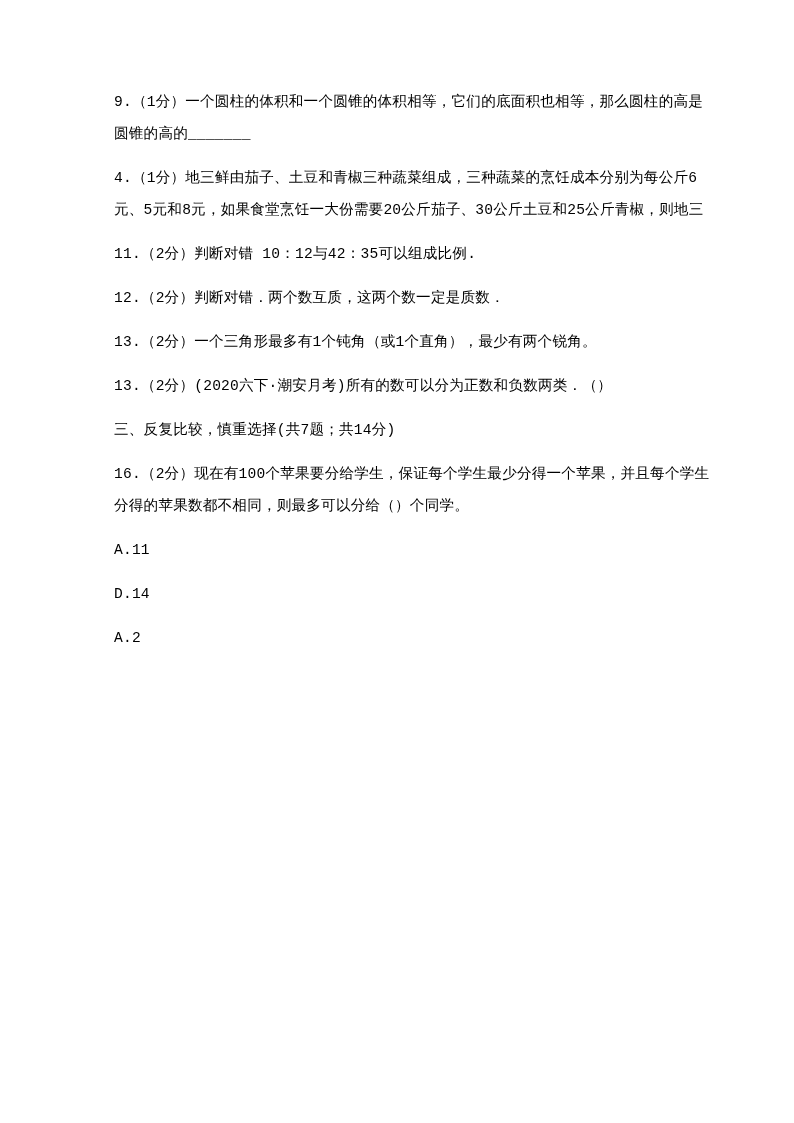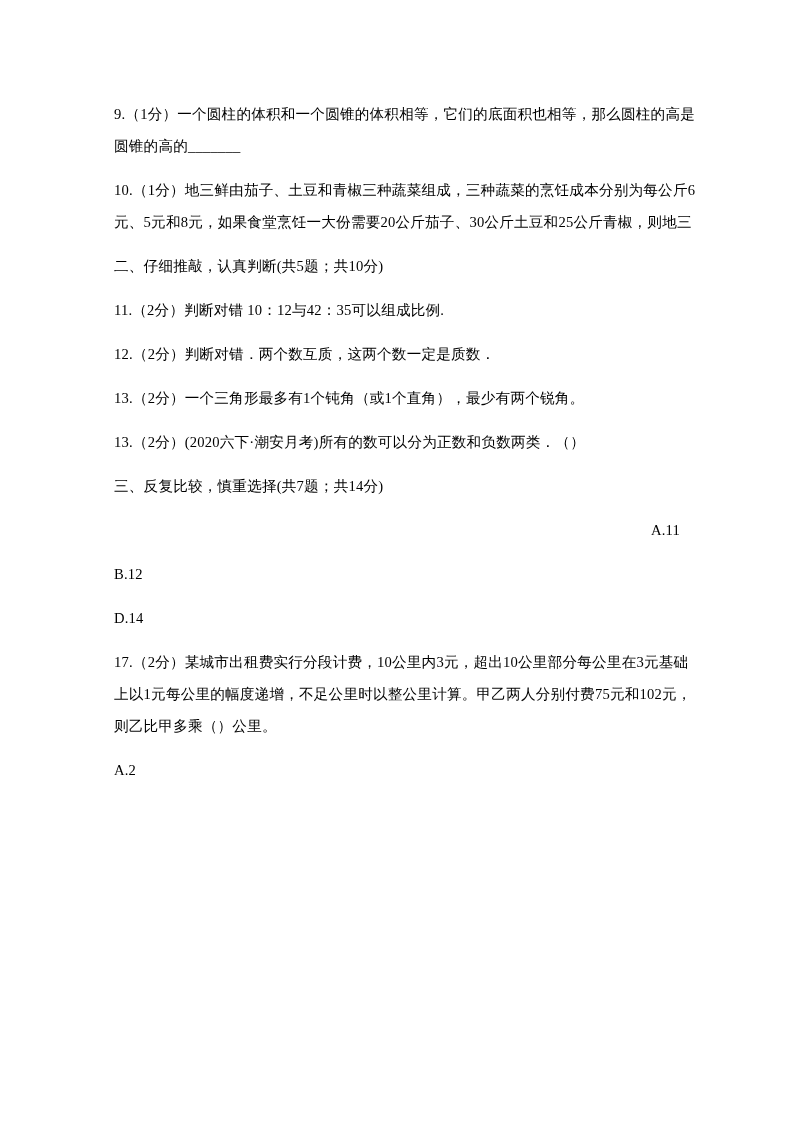--- a/index.html
+++ b/index.html
@@ -10,59 +10,55 @@
   .page {
     position: relative;
     width: 794px;
     height: 1123px;
     background: #ffffff;
     overflow: hidden;
   }
   .doc {
     position: absolute;
     left: 114px;
-    top: 98px;
+    top: 86px;
     width: 566px;
     color: #000000;
-    font-family: Liberation Serif, serif;
+    font-family: Liberation Mono, monospace;
     font-size: 14.6px;
   }
   .block {
     margin: 0 0 12px 0;
   }
   .block.first-option {
     margin-top: 7px;
-    text-align: right;
   }
   .line {
     margin: 0;
     line-height: 32px;
     white-space: nowrap;
     letter-spacing: 0.2px;
   }
 </style>
 </head>
 <body>
 
 <div class="page">
   <main class="doc">
 
     <section class="block">
       <p class="line">9.（1分）一个圆柱的体积和一个圆锥的体积相等，它们的底面积也相等，那么圆柱的高是</p>
       <p class="line">圆锥的高的_______</p>
     </section>
 
     <section class="block">
-      <p class="line">10.（1分）地三鲜由茄子、土豆和青椒三种蔬菜组成，三种蔬菜的烹饪成本分别为每公斤6</p>
+      <p class="line">4.（1分）地三鲜由茄子、土豆和青椒三种蔬菜组成，三种蔬菜的烹饪成本分别为每公斤6</p>
       <p class="line">元、5元和8元，如果食堂烹饪一大份需要20公斤茄子、30公斤土豆和25公斤青椒，则地三</p>
     </section>
 
-    <section class="block">
-      <p class="line">二、仔细推敲，认真判断(共5题；共10分)</p>
-    </section>
 
     <section class="block">
       <p class="line">11.（2分）判断对错 10：12与42：35可以组成比例.</p>
     </section>
 
     <section class="block">
       <p class="line">12.（2分）判断对错．两个数互质，这两个数一定是质数．</p>
     </section>
 
     <section class="block">
@@ -71,35 +67,31 @@
 
     <section class="block">
       <p class="line">13.（2分）(2020六下·潮安月考)所有的数可以分为正数和负数两类．（）</p>
     </section>
 
 
     <section class="block">
       <p class="line">三、反复比较，慎重选择(共7题；共14分)</p>
     </section>
 
+    <section class="block">
+      <p class="line">16.（2分）现在有100个苹果要分给学生，保证每个学生最少分得一个苹果，并且每个学生</p>
+      <p class="line">分得的苹果数都不相同，则最多可以分给（）个同学。</p>
+    </section>
 
     <section class="block first-option">
       <p class="line">A.11</p>
     </section>
     <section class="block">
-      <p class="line">B.12</p>
-    </section>
-    <section class="block">
       <p class="line">D.14</p>
     </section>
 
-    <section class="block">
-      <p class="line">17.（2分）某城市出租费实行分段计费，10公里内3元，超出10公里部分每公里在3元基础</p>
-      <p class="line">上以1元每公里的幅度递增，不足公里时以整公里计算。甲乙两人分别付费75元和102元，</p>
-      <p class="line">则乙比甲多乘（）公里。</p>
-    </section>
 
     <section class="block">
       <p class="line">A.2</p>
     </section>
 
   </main>
 </div>
 
 </body></html>

